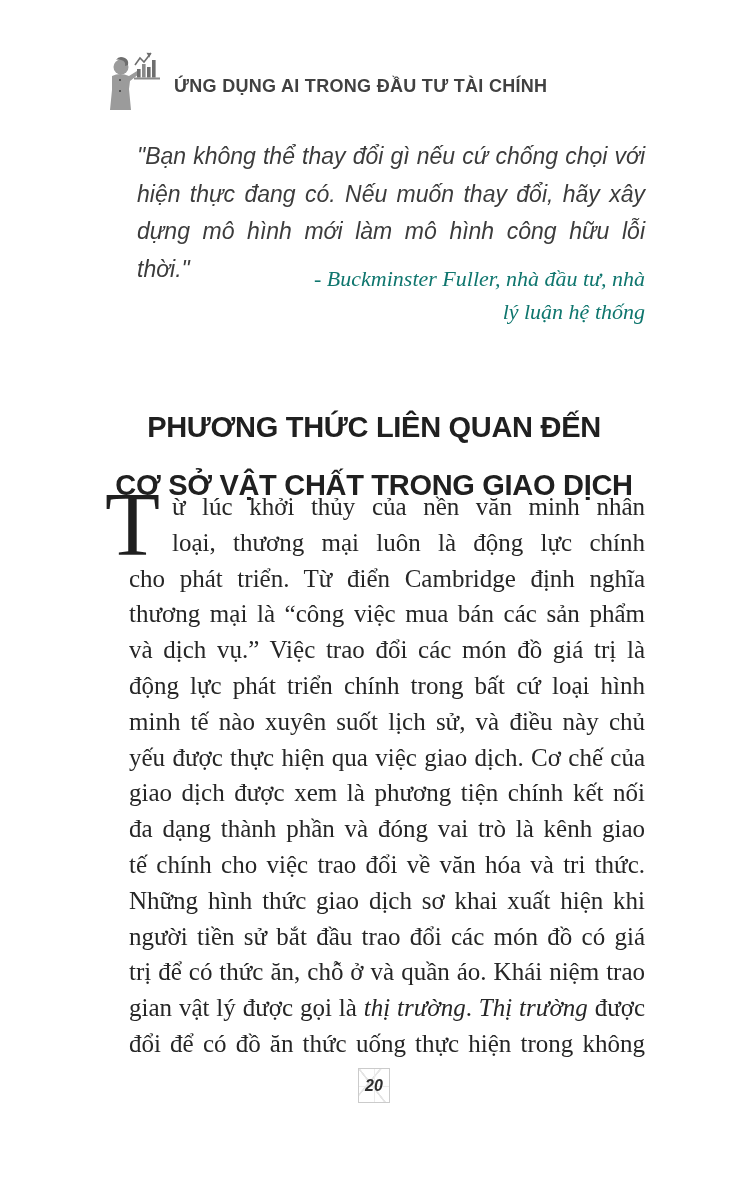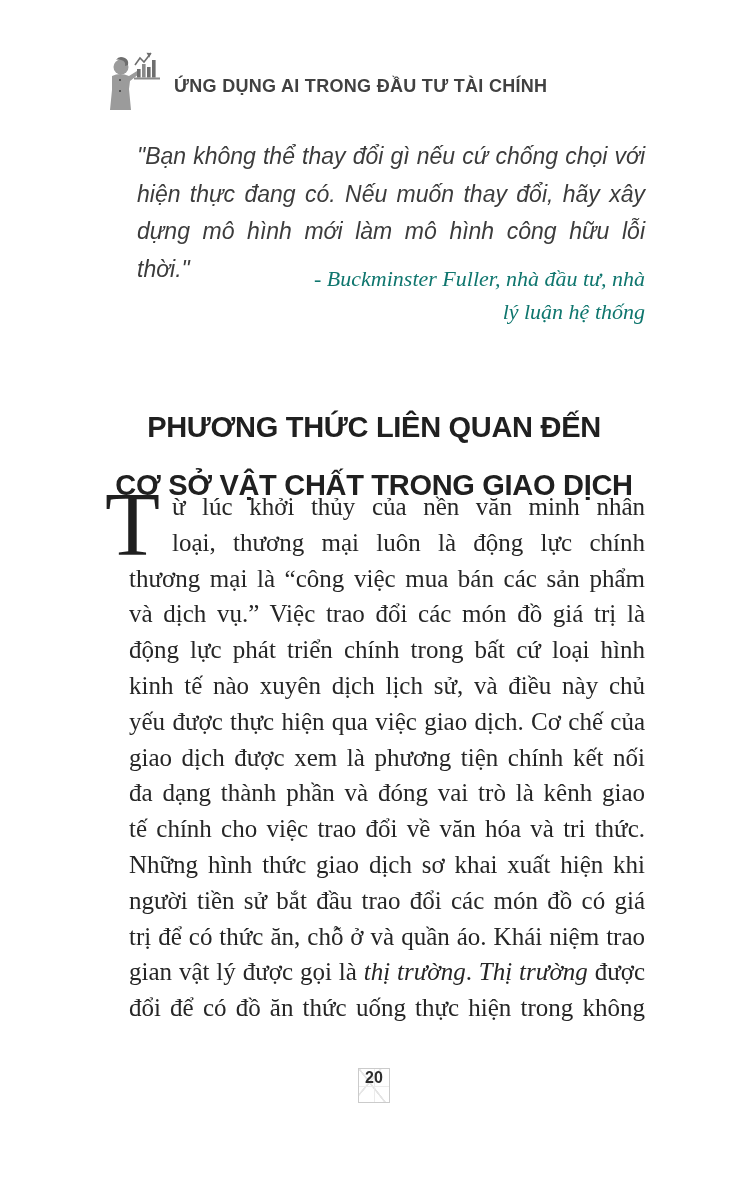--- a/index.html
+++ b/index.html
@@ -70,21 +70,21 @@
   
   .page-number-box {
     position:absolute; top:1068px; left:50%; margin-left:-16px;
     width:32px; height:35px;
     border:1px solid #cbcbcb;
     background:
       linear-gradient(to right, transparent 49%, #ececec 49%, #ececec 52%, transparent 52%),
       linear-gradient(to bottom, transparent 52%, #ececec 52%, #ececec 56%, transparent 56%),
       linear-gradient(52deg, transparent 44%, #e4e4e4 45%, #e4e4e4 48%, transparent 49%),
       linear-gradient(-50deg, transparent 60%, #e6e6e6 61%, #e6e6e6 64%, transparent 65%);
-    display:flex; justify-content:center;
+    display:flex; align-items:center; justify-content:center;font-style:italic;
   }
   .page-number {
     font-family:"Liberation Sans","DejaVu Sans",sans-serif;
     font-weight:bold; font-size:16px; color:#2e2e2e;
   }
 </style>
 </head>
 <body>
 
 <div class="page">
@@ -127,24 +127,25 @@
   <h1 class="chapter-title">
       <div class="chapter-line"><span>PHƯƠNG THỨC LIÊN QUAN ĐẾN</span></div>
       <div class="chapter-line"><span>CƠ SỞ VẬT CHẤT TRONG GIAO DỊCH</span></div>
     </h1>
 
   <div class="body-paragraph">
     <span class="dropcap">T</span>
     <div>
         <div class="body-line"><span>ừ lúc khởi thủy của nền văn minh nhân</span></div>
         <div class="body-line"><span>loại, thương mại luôn là động lực chính</span></div>
+        <div class="body-line"><span>cho phát triển. Từ điển Cambridge định nghĩa</span></div>
         <div class="body-line"><span>thương mại là “công việc mua bán các sản phẩm</span></div>
         <div class="body-line"><span>và dịch vụ.” Việc trao đổi các món đồ giá trị là</span></div>
         <div class="body-line"><span>động lực phát triển chính trong bất cứ loại hình</span></div>
-        <div class="body-line"><span>kinh tế nào xuyên dịch lịch sử, và điều này chủ</span></div>
+        <div class="body-line"><span>minh tế nào xuyên suốt lịch sử, và điều này chủ</span></div>
         <div class="body-line"><span>yếu được thực hiện qua việc giao dịch. Cơ chế của</span></div>
         <div class="body-line"><span>giao dịch được xem là phương tiện chính kết nối</span></div>
         <div class="body-line"><span>đa dạng thành phần và đóng vai trò là kênh giao</span></div>
         <div class="body-line"><span>tế chính cho việc trao đổi về văn hóa và tri thức.</span></div>
         <div class="body-line"><span>Những hình thức giao dịch sơ khai xuất hiện khi</span></div>
         <div class="body-line"><span>người tiền sử bắt đầu trao đổi các món đồ có giá</span></div>
         <div class="body-line"><span>trị để có thức ăn, chỗ ở và quần áo. Khái niệm trao</span></div>
         <div class="body-line"><span>gian vật lý được gọi là </span><i>thị trường</i><span>. </span><i>Thị trường</i><span> được</span></div>
         <div class="body-line"><span>đổi để có đồ ăn thức uống thực hiện trong không</span></div>
       </div>

